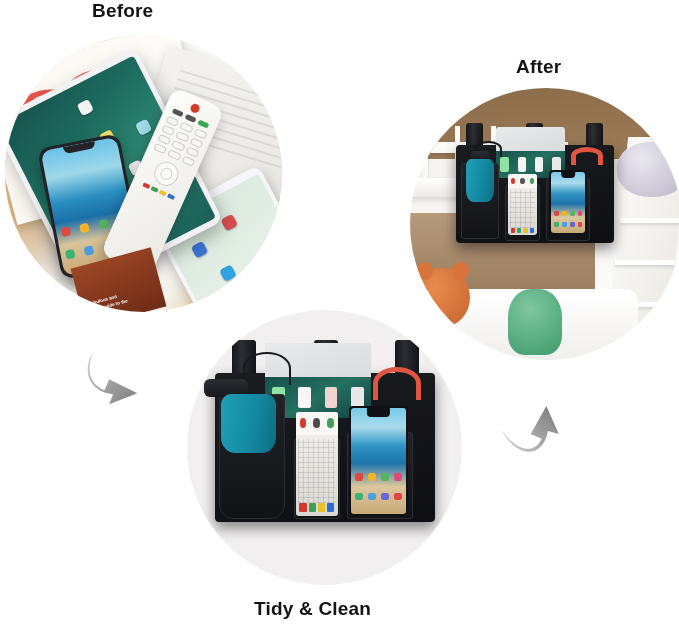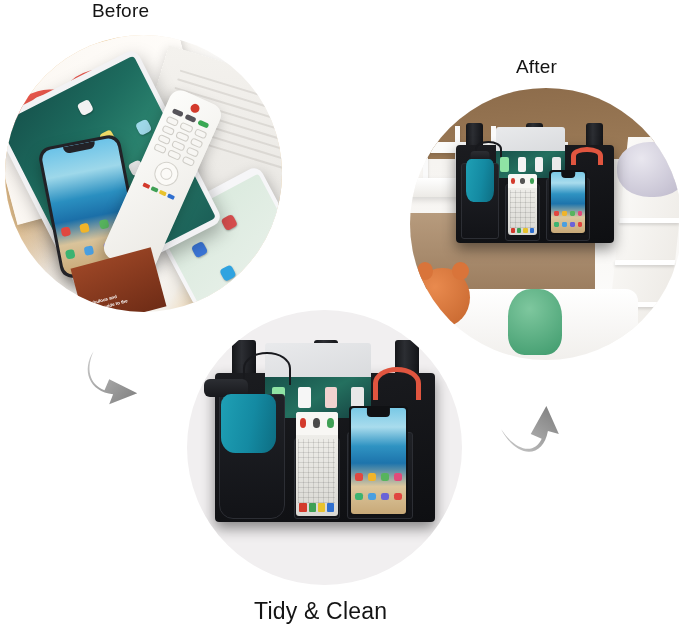--- a/index.html
+++ b/index.html
@@ -12,28 +12,28 @@
   }
   #stage {
     position: relative;
     width: 679px; height: 630px;
     background: #ffffff;
   }
 
   
   .panel-label {
     position: absolute;
-    font-weight: normal;
+    font-weight: bold;
     color: #141414;
     letter-spacing: .2px;
     white-space: nowrap;
   }
   #label-before { left: 92px;  top: 0px;   font-size: 19px; }
   #label-after  { left: 516px; top: 56px;  font-size: 19px; }
-  #label-tidy   { left: 254px; top: 598px; font-size: 23px; }
+  #label-tidy   { left: 254px; top: 598px; font-size: 19px; }
 
   
   .photo-circle {
     position: absolute;
     border-radius: 50%;
     overflow: hidden;
   }
   #circle-before { left: 5px;   top: 35px;  width: 277px; height: 277px; }
   #circle-after  { left: 410px; top: 88px;  width: 272px; height: 272px; }
   #circle-tidy   { left: 187px; top: 310px; width: 275px; height: 275px;

